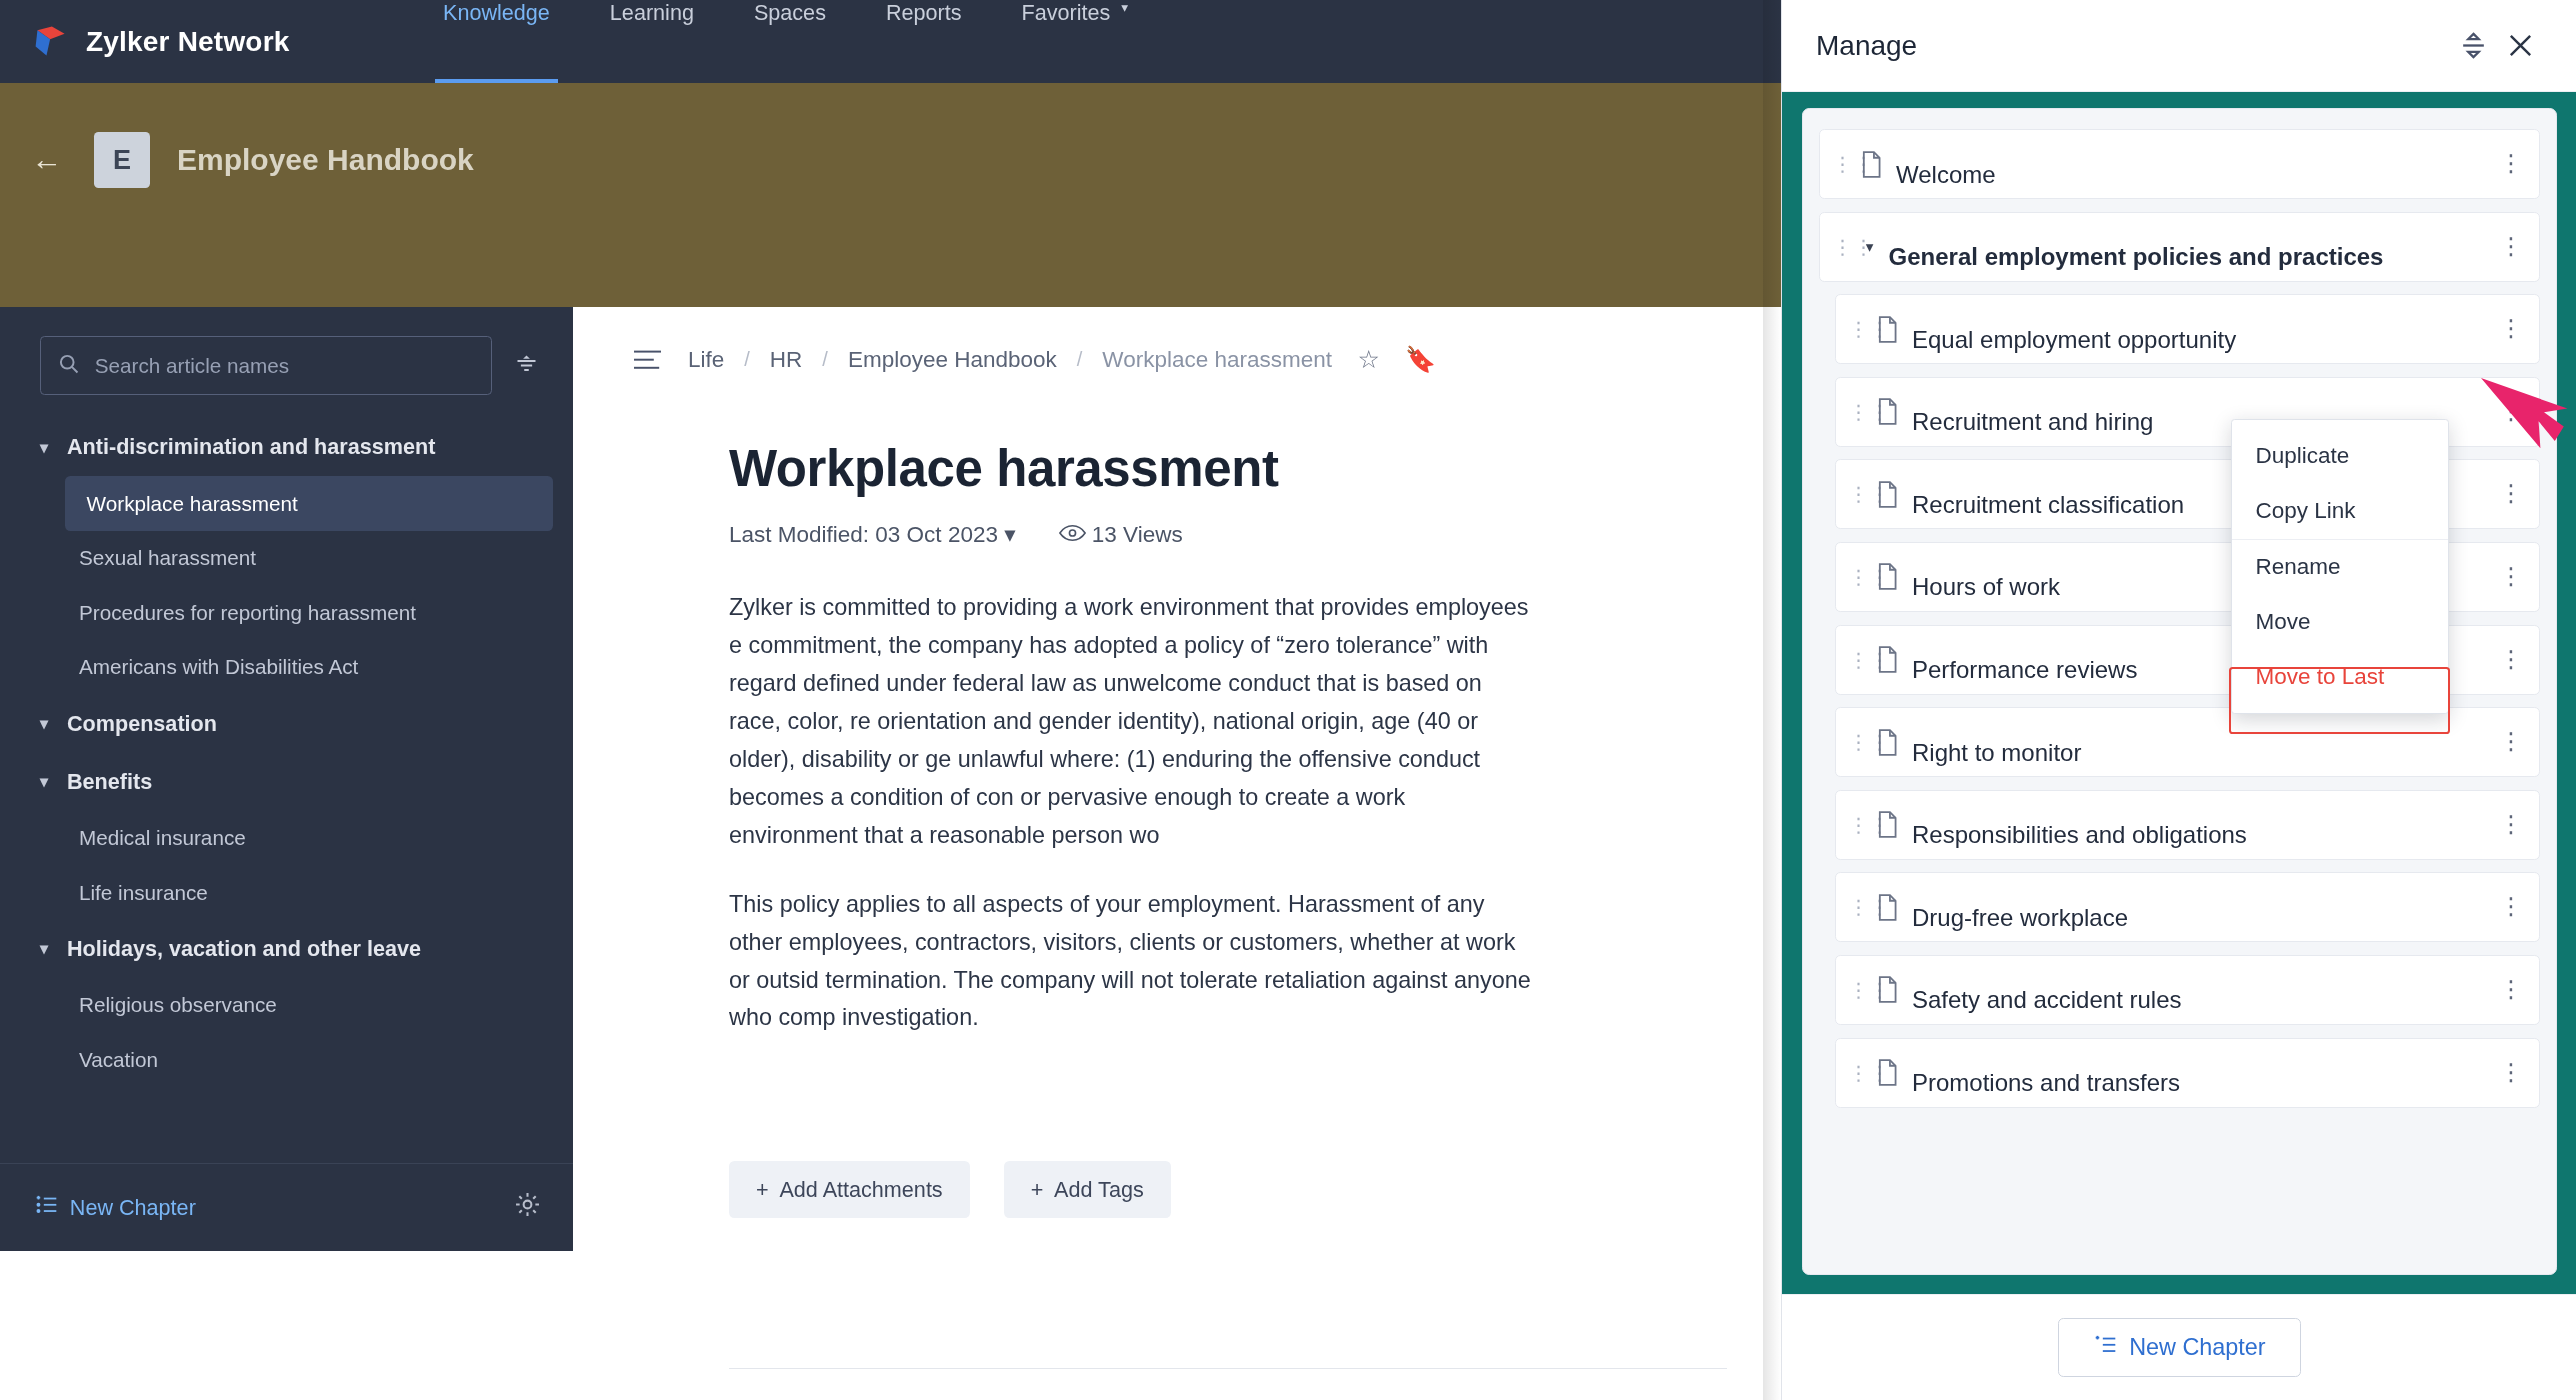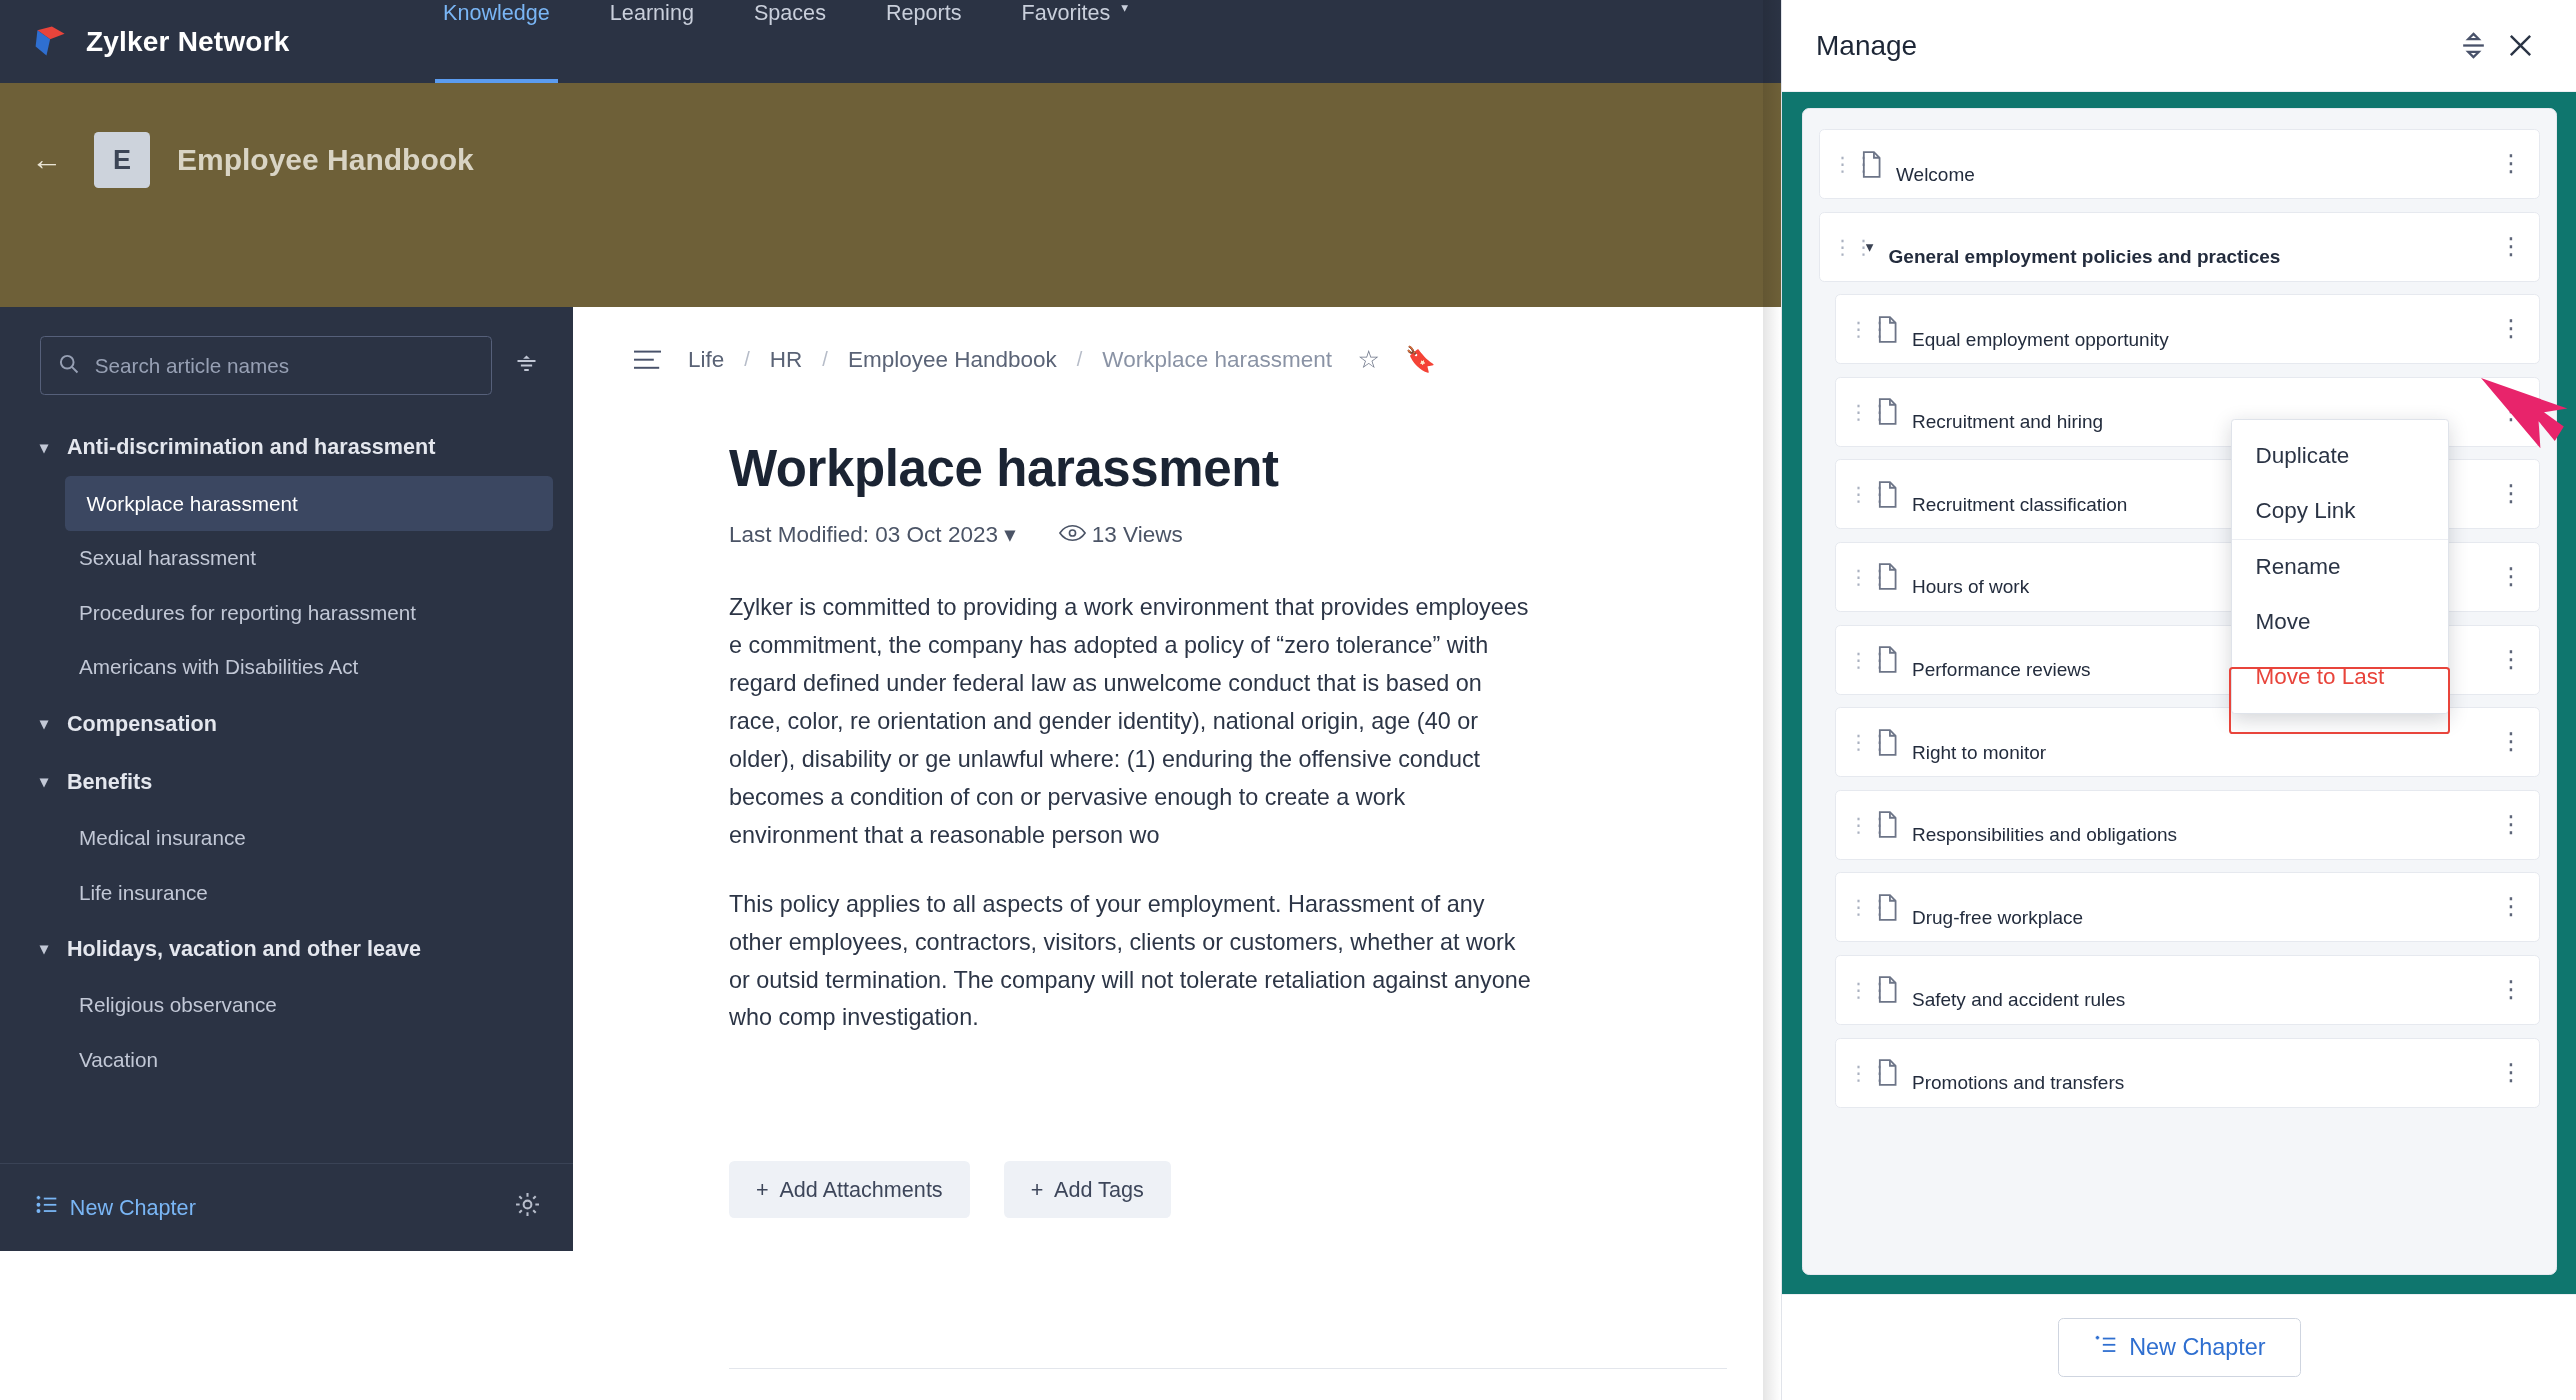--- a/index.html
+++ b/index.html
@@ -127,21 +127,21 @@
     overflow:hidden;
   }
   .node{
     background:#ffffff; border:0.9px solid #e6e9ef; border-radius:5.4px; height:70px;
     display:flex; align-items:center; margin-bottom:12.6px; padding:0 14.4px 0 12.6px; position:relative;
   }
   .node.chapter-node{ padding-left:12.6px; }
   .grip{ color:#aab1c0; font-size:20px; width:23.4px; text-align:center; letter-spacing:0.9px;}
   .node .chev-s{ color:#3b4354; font-size:15.3px; width:20px; text-align:center; margin-left:3.6px;}
   .doc-ico{ width:31px; display:flex; align-items:center; justify-content:center; color:#6c7487; }
-  .node-label{ font-size:19px; color:#232c3d; margin-left:9px;margin-top:21px; }
+  .node-label{ font-size:24px; color:#232c3d; margin-left:9px;margin-top:21px; }
   .node.chapter-node .node-label{ font-weight:bold; }
   .kebab{ position:absolute; right:12.6px; top:50%; transform:translateY(-50%); color:#5d6578; font-size:23.4px;
           width:31px; text-align:center; line-height:1;}
   .child{ margin-left:16px; }
 
   .panel-foot{
     position:absolute; bottom:0; left:0; width:795px; height:106px; background:#ffffff;
     border-top:0.9px solid #edeff3; display:flex; align-items:center; justify-content:center;
   }
   .newchapter-btn{

